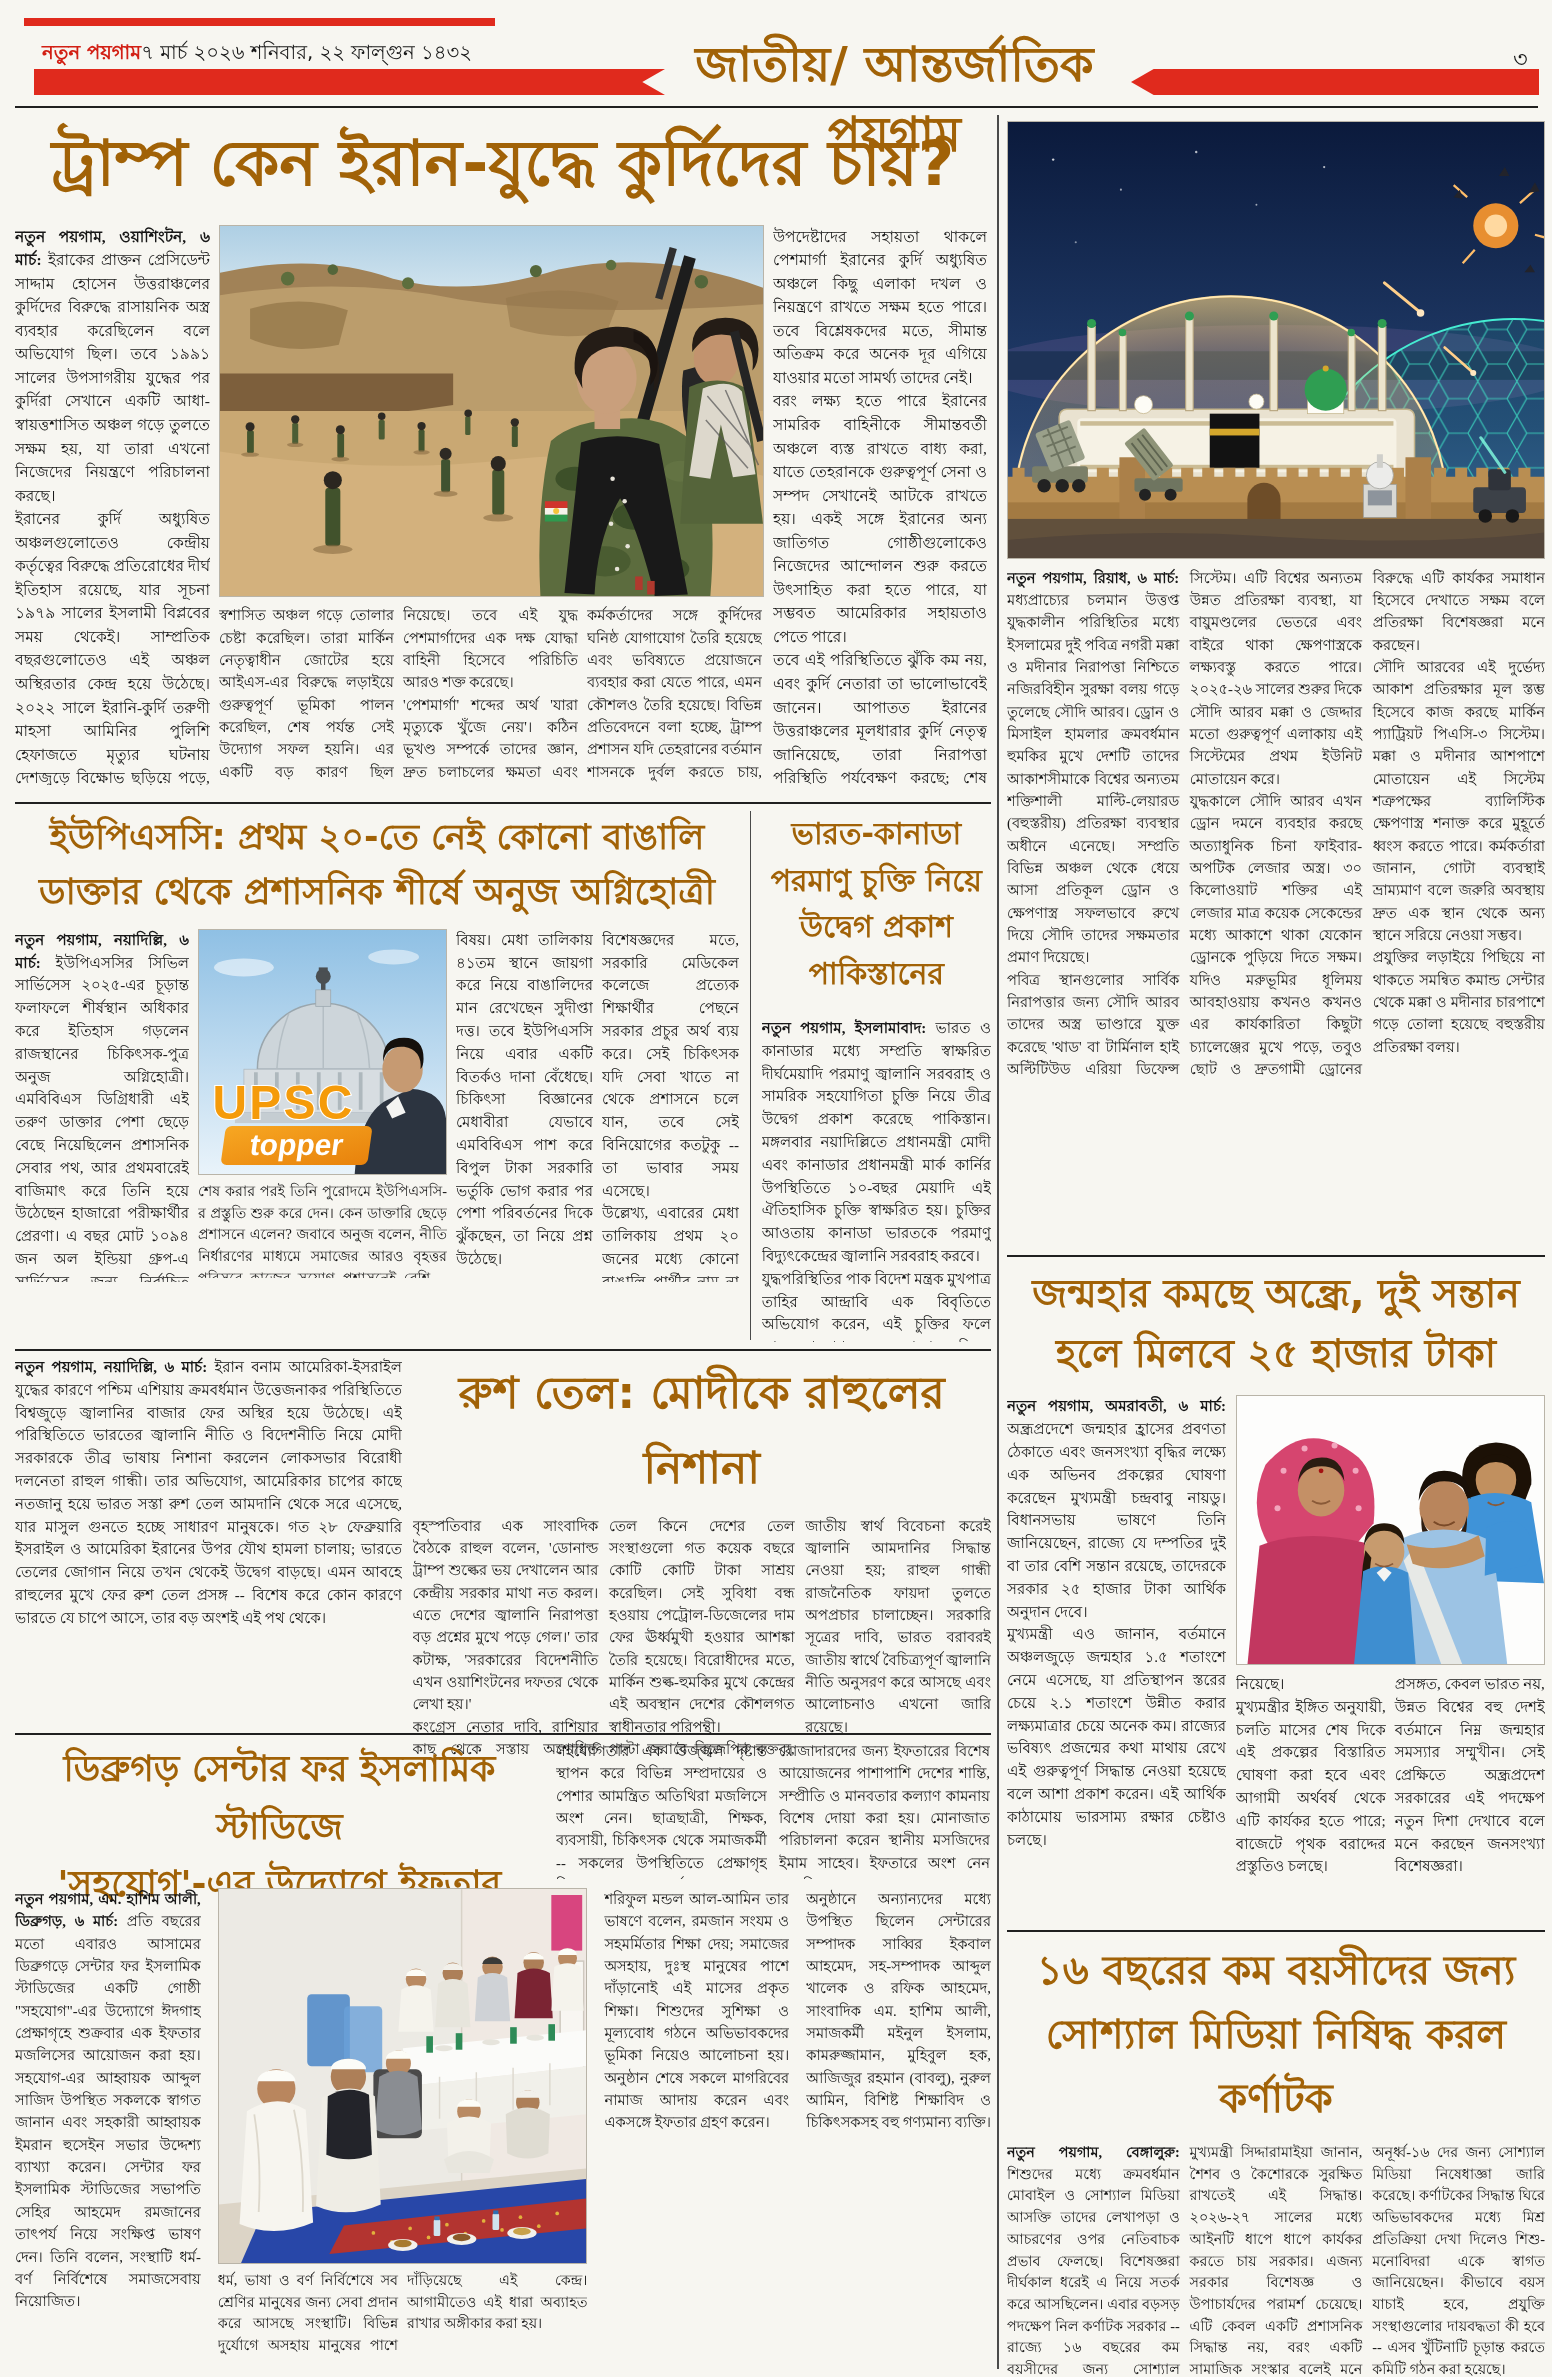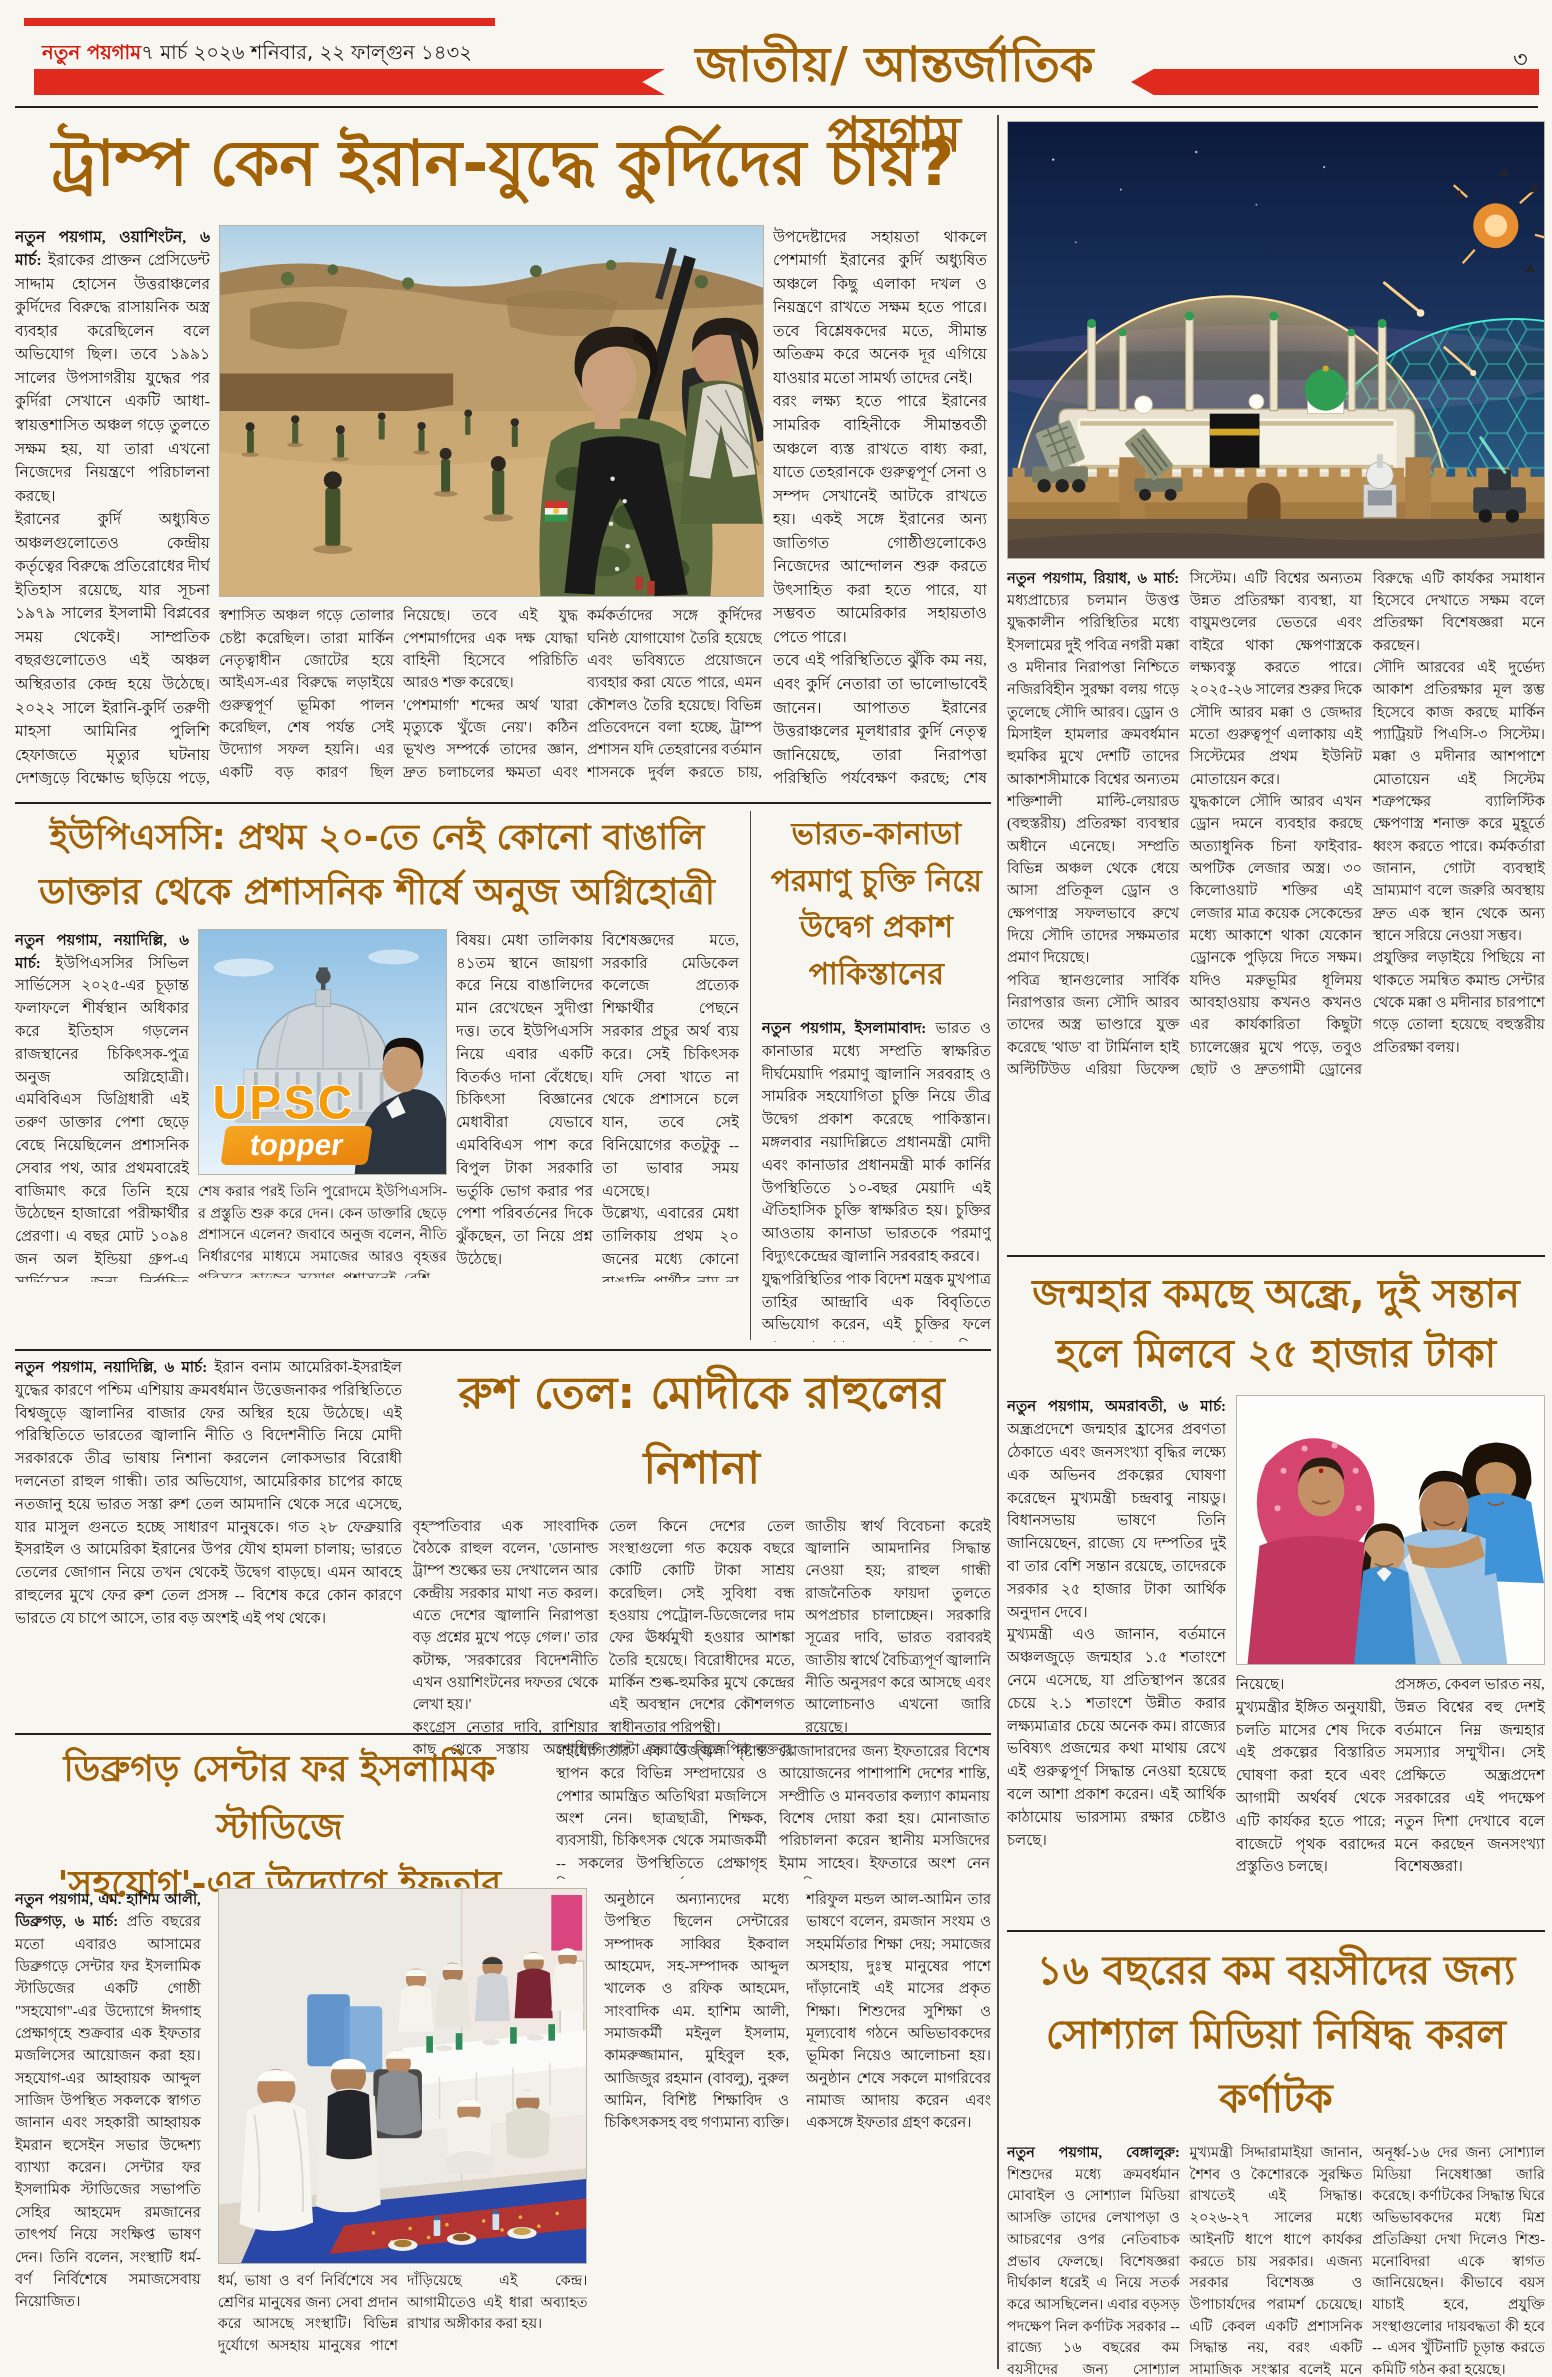--- a/index.html
+++ b/index.html
@@ -585,22 +585,22 @@
           <g transform="translate(176,310)">
             <circle cx="0" cy="-60" r="24" fill="#ad7f58"></circle>
             <path d="M-24,-70 a24,14 0 0 1 48,0 Z" fill="#fcfcf8"></path>
             <path d="M-36,-32 q36,-24 72,-2 l8,144 q-46,20 -88,2 Z" fill="#efede5"></path>
             <path d="M-28,-34 q28,-16 56,-2 l4,80 q-32,12 -62,0 Z" fill="#23242a"></path>
           </g>
         </svg>
       </div>
       <div class="bodytxt if-under">ধর্ম, ভাষা ও বর্ণ নির্বিশেষে সব শ্রেণির মানুষের জন্য সেবা প্রদান করে আসছে সংস্থাটি। বিভিন্ন দুর্যোগে অসহায় মানুষের পাশে দাঁড়িয়েছে এই কেন্দ্র। আগামীতেও এই ধারা অব্যাহত রাখার অঙ্গীকার করা হয়।</div>
     </div>
+    <div class="bodytxt if-c4">শরিফুল মন্ডল আল-আমিন তার ভাষণে বলেন, রমজান সংযম ও সহমর্মিতার শিক্ষা দেয়; সমাজের অসহায়, দুঃস্থ মানুষের পাশে দাঁড়ানোই এই মাসের প্রকৃত শিক্ষা। শিশুদের সুশিক্ষা ও মূল্যবোধ গঠনে অভিভাবকদের ভূমিকা নিয়েও আলোচনা হয়। অনুষ্ঠান শেষে সকলে মাগরিবের নামাজ আদায় করেন এবং একসঙ্গে ইফতার গ্রহণ করেন।</div>
     <div class="bodytxt if-c3">অনুষ্ঠানে অন্যান্যদের মধ্যে উপস্থিত ছিলেন সেন্টারের সম্পাদক সাব্বির ইকবাল আহমেদ, সহ-সম্পাদক আব্দুল খালেক ও রফিক আহমেদ, সাংবাদিক এম. হাশিম আলী, সমাজকর্মী মইনুল ইসলাম, কামরুজ্জামান, মুহিবুল হক, আজিজুর রহমান (বাবলু), নুরুল আমিন, বিশিষ্ট শিক্ষাবিদ ও চিকিৎসকসহ বহু গণ্যমান্য ব্যক্তি।</div>
-    <div class="bodytxt if-c4">শরিফুল মন্ডল আল-আমিন তার ভাষণে বলেন, রমজান সংযম ও সহমর্মিতার শিক্ষা দেয়; সমাজের অসহায়, দুঃস্থ মানুষের পাশে দাঁড়ানোই এই মাসের প্রকৃত শিক্ষা। শিশুদের সুশিক্ষা ও মূল্যবোধ গঠনে অভিভাবকদের ভূমিকা নিয়েও আলোচনা হয়। অনুষ্ঠান শেষে সকলে মাগরিবের নামাজ আদায় করেন এবং একসঙ্গে ইফতার গ্রহণ করেন।</div>
   </div>
 </div>
 
 <div class="hr" id="hr-saudi"></div>
 
 <div class="abs" id="art-jonmo">
   <div class="hl jm-hl">জন্মহার কমছে অন্ধ্রে, দুই সন্তান
 হলে মিলবে ২৫ হাজার টাকা</div>
   <div class="jm-row">
     <div class="bodytxt jm-c1"><span class="byl">নতুন পয়গাম, অমরাবতী, ৬ মার্চ:</span> <span>অন্ধ্রপ্রদেশে জন্মহার হ্রাসের প্রবণতা ঠেকাতে এবং জনসংখ্যা বৃদ্ধির লক্ষ্যে এক অভিনব প্রকল্পের ঘোষণা করেছেন মুখ্যমন্ত্রী চন্দ্রবাবু নায়ডু। বিধানসভায় ভাষণে তিনি জানিয়েছেন, রাজ্যে যে দম্পতির দুই বা তার বেশি সন্তান রয়েছে, তাদেরকে সরকার ২৫ হাজার টাকা আর্থিক অনুদান দেবে।

